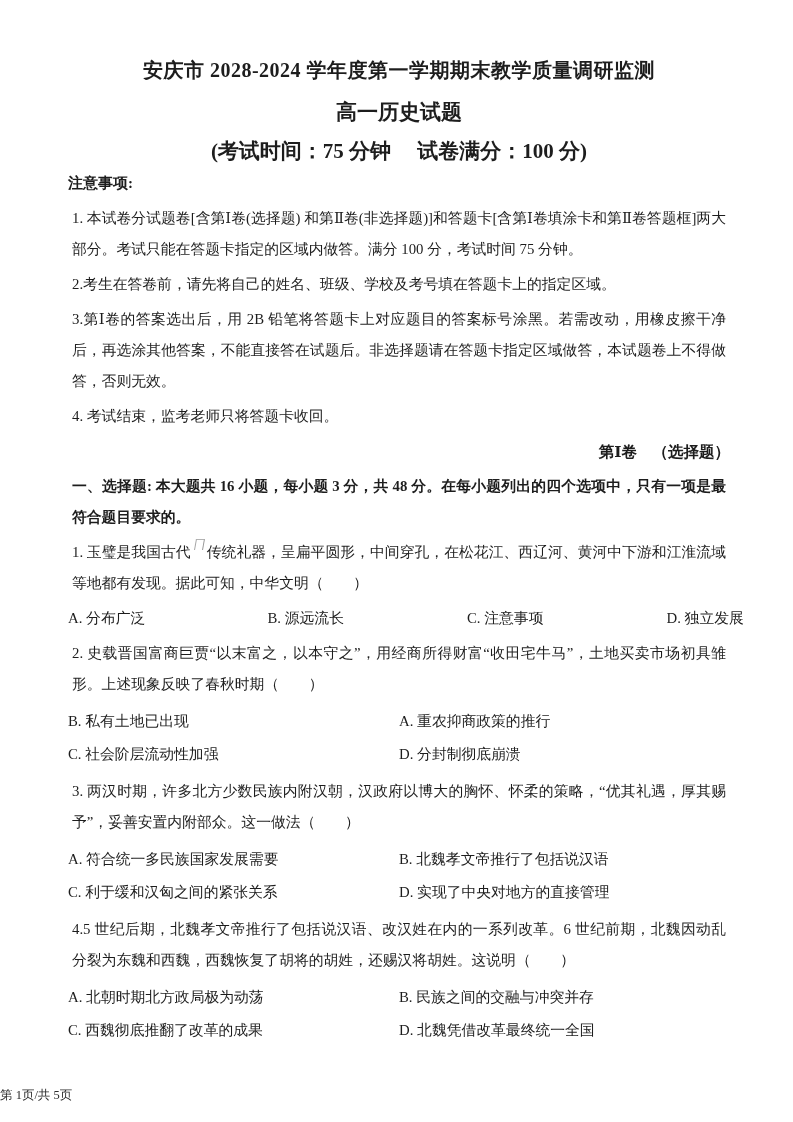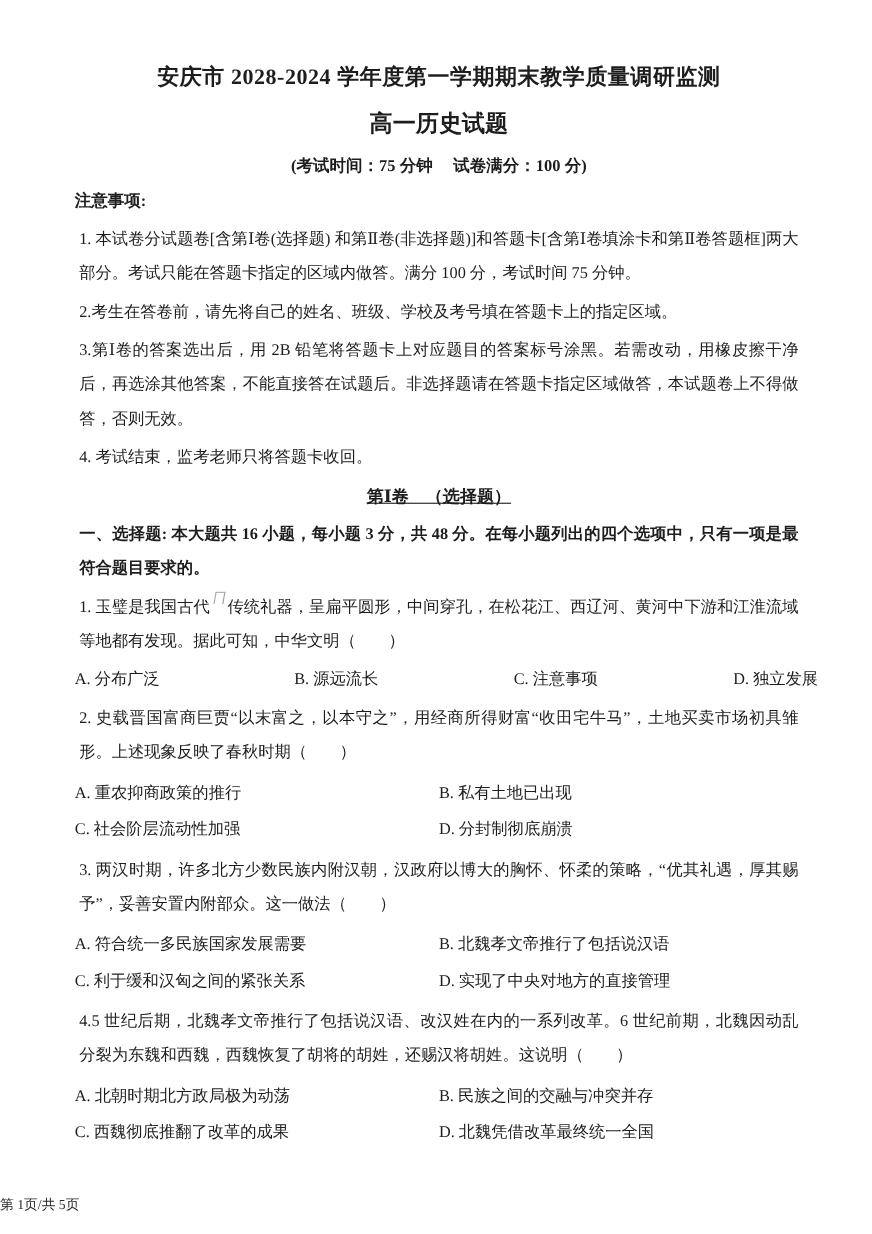--- a/index.html
+++ b/index.html
@@ -25,44 +25,43 @@
   }
   .subtitle {
     margin: 14px 0 0 0;
     font-size: 21px;
     font-weight: bold;
     text-align: center;
     line-height: 28px;
   }
   .exam-info {
     margin-top: 14px;
-    font-size: 15px;
+    font-size: 21px;
     font-weight: bold;
     text-align: center;
     line-height: 22px;
   }
   .notice-heading {
     margin-top: 6px;
     font-size: 15px;
     font-weight: bold;
     line-height: 31px;
   }
   .para {
     margin: 4px;
     font-size: 14.8px;
     line-height: 31px;
     text-align: justify;
   }
   .bold { font-weight: bold; }
   .section-header {
     font-size: 15.5px;
     font-weight: bold;
-    text-align: center;
+    text-align: right;
     line-height: 31px;
-    text-decoration: underline;
   }
   .options {
     display: grid;
     font-size: 14.8px;
     line-height: 31px;
   }
   .options-4 { grid-template-columns: 25% 25% 25% 25%; gap: 34px; }
   .options-2 { grid-template-columns: 50% 50%; row-gap: 2px; padding: 2px 0; }
   .opt { white-space: nowrap; overflow: hidden; }
   .artifact {
@@ -112,22 +111,22 @@
       <span class="opt">A. 分布广泛</span>
       <span class="opt">B. 源远流长</span>
       <span class="opt">C. 注意事项</span>
       <span class="opt">D. 独立发展</span>
     </div>
   </div>
 
   <div class="question">
     <p class="para">2. 史载晋国富商巨贾“以末富之，以本守之”，用经商所得财富“收田宅牛马”，土地买卖市场初具雏形。上述现象反映了春秋时期（　　）</p>
     <div class="options options-2">
+      <span class="opt">B. 私有土地已出现</span>
       <span class="opt">A. 重农抑商政策的推行</span>
-      <span class="opt">B. 私有土地已出现</span>
       <span class="opt">C. 社会阶层流动性加强</span>
       <span class="opt">D. 分封制彻底崩溃</span>
     </div>
   </div>
 
   <div class="question">
     <p class="para">3. 两汉时期，许多北方少数民族内附汉朝，汉政府以博大的胸怀、怀柔的策略，“优其礼遇，厚其赐予”，妥善安置内附部众。这一做法（　　）</p>
     <div class="options options-2">
       <span class="opt">A. 符合统一多民族国家发展需要</span>
       <span class="opt">B. 北魏孝文帝推行了包括说汉语</span>

